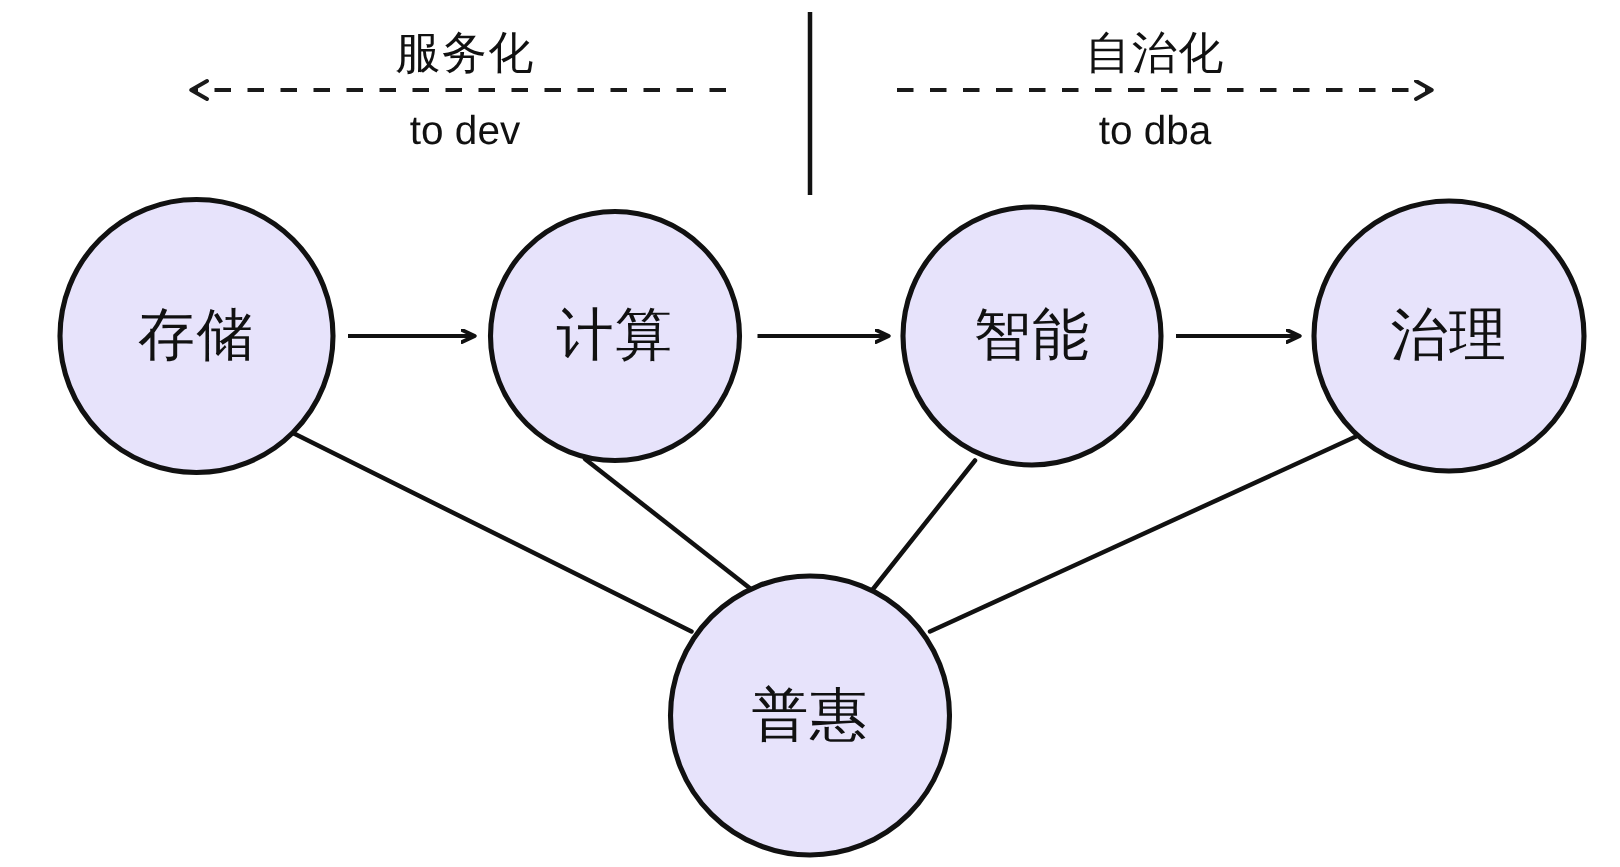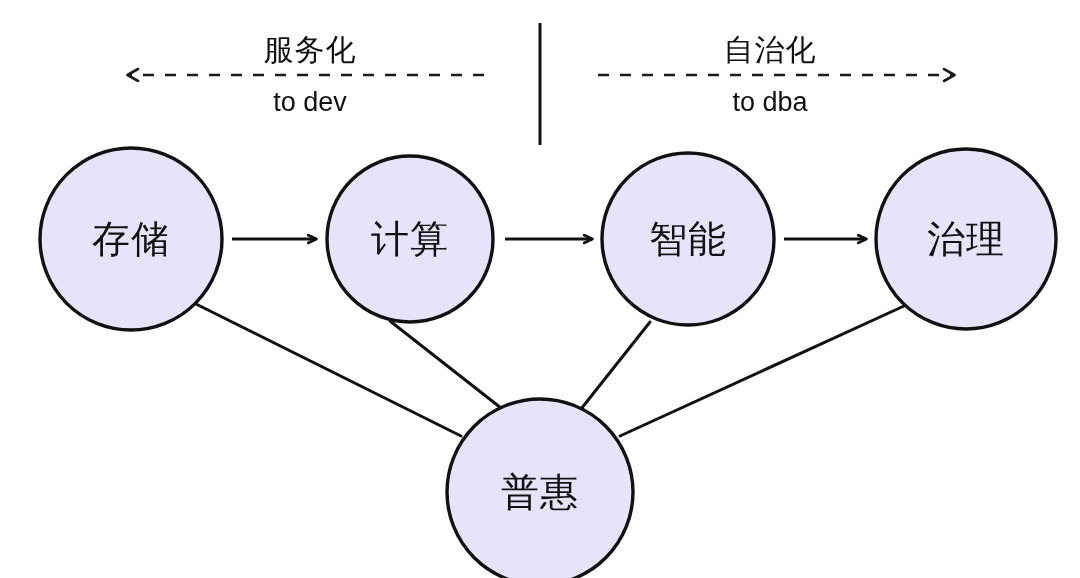--- a/index.html
+++ b/index.html
@@ -11,21 +11,20 @@
     width: 1080px;
     height: 578px;
     font-family: "Liberation Sans", "DejaVu Sans", sans-serif;
     overflow: hidden;
   }
   #canvas-root {
     position: relative;
     width: 1080px;
     height: 436px;
     background: #ffffff;
-    margin-top: 15px;
   }
   #diagram-svg {
     position: absolute;
     left: 0;
     top: 0;
     width: 1080px;
     height: 578px;
   }
   .node-label {
     font-family: "Liberation Sans", "DejaVu Sans", sans-serif;

